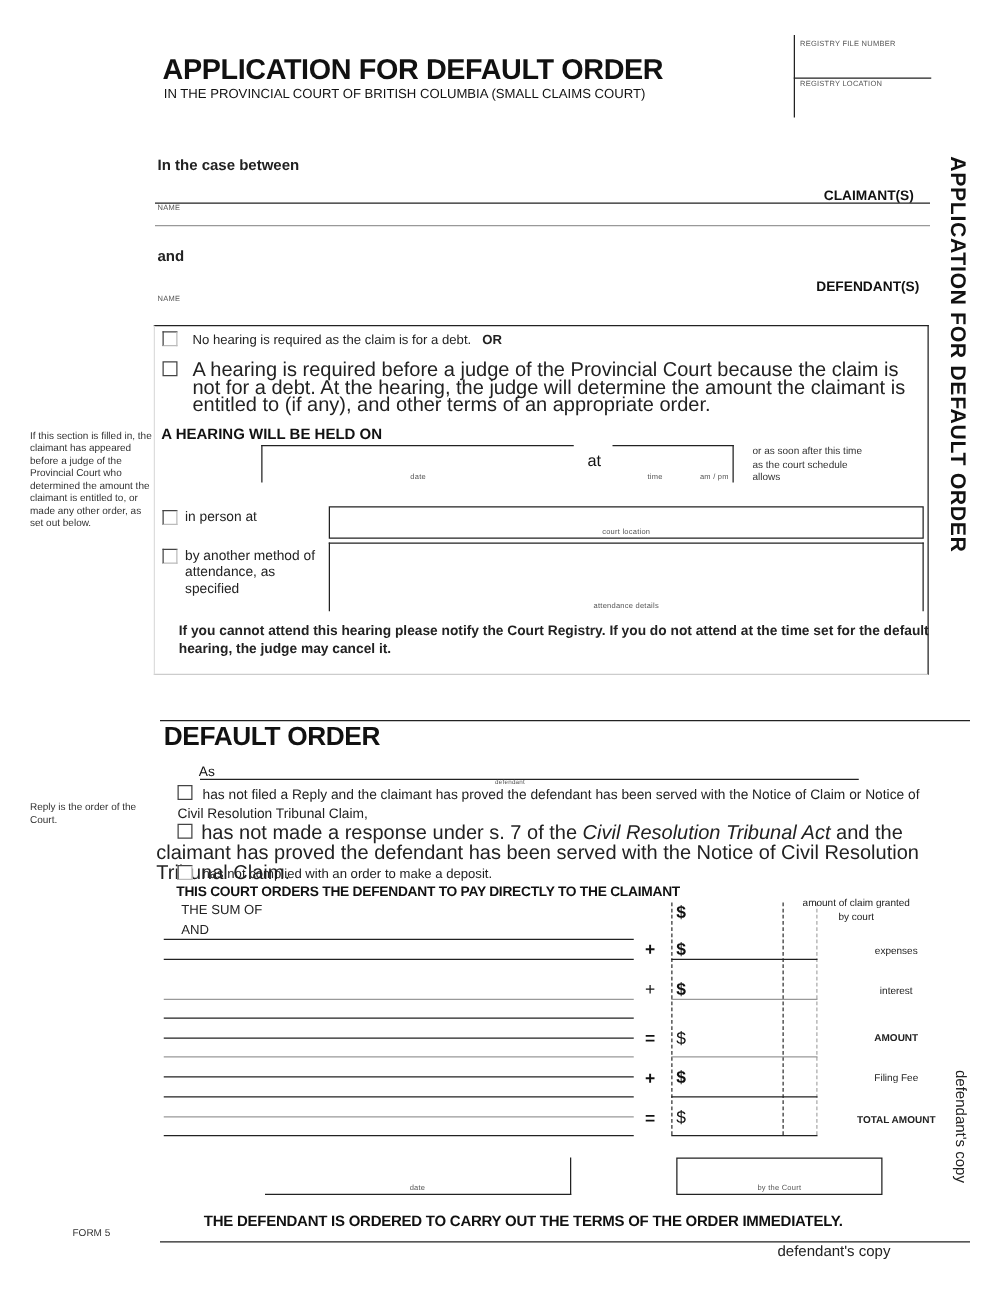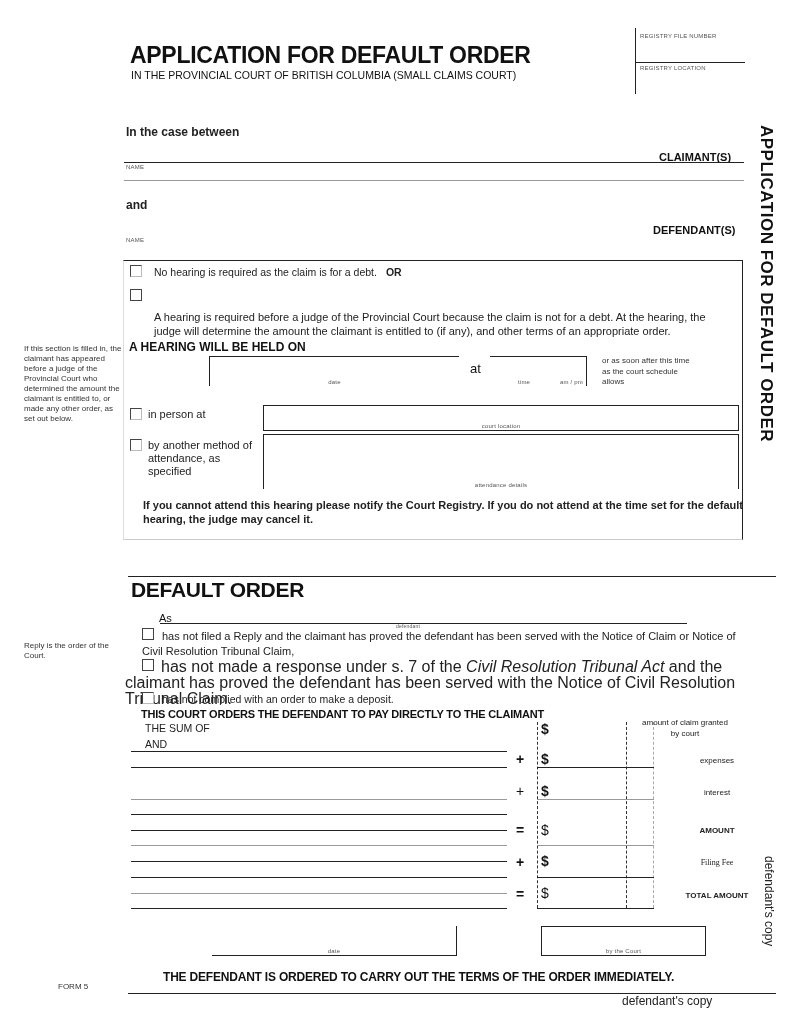--- a/index.html
+++ b/index.html
@@ -52,21 +52,21 @@
 
 <div class="abs" style="left:123px; top:260px; width:620px; height:280px; border-top:1px solid #222; border-right:1px solid #222; border-bottom:1px solid #ccc; border-left:1px solid #ddd;"></div>
 
 <div class="cb open-br" style="left:130px; top:265px;"></div>
 <div class="abs" style="left:154px; top:266px; font-size:10.5px; color:#222;">
   <span>No hearing is required as the claim is for a debt.</span>
   <span style="font-weight:bold; margin-left:6px;">OR</span>
 </div>
 
 <div class="cb" style="left:130px; top:289px;"></div>
-<div class="abs" style="left:154px; top:290px; width:580px; font-size:11px; line-height:14px; color:#222;margin-top:20px;">A hearing is required before a judge of the Provincial Court because the claim is not for a debt.  At the hearing, the judge will determine the amount the claimant is entitled to (if any), and other terms of an appropriate order.</div>
+<div class="abs" style="left:154px; top:290px; width:580px; font-size:16px; line-height:14px; color:#222;">A hearing is required before a judge of the Provincial Court because the claim is not for a debt.  At the hearing, the judge will determine the amount the claimant is entitled to (if any), and other terms of an appropriate order.</div>
 
 <div class="abs small" style="left:24px; top:344px; width:98px; font-size:8px; line-height:10px; color:#333;">If this section is filled in, the claimant has appeared before a judge of the Provincial Court who determined the amount the claimant is entitled to, or made any other order, as set out below.</div>
 
 <div class="abs" style="left:129px; top:340px; font-size:12px; font-weight:bold;">A HEARING WILL BE HELD ON</div>
 
 <div class="field-box" style="left:209px; top:356px; width:250px; height:30px; border-right:none;">
   <div class="label-center tiny">date</div>
 </div>
 <div class="abs" style="left:470px; top:361px; font-size:13px;">at</div>
 
@@ -149,21 +149,21 @@
 <div class="op" style="left:513px; top:822px;">=</div>
 <div class="dollar" style="left:541px; top:822px; font-weight:normal;">$</div>
 <input class="blank abs" style="left: 553px; top: 823px; width: 70px; height: 16px;" value="">
 <div class="hline gray" style="left:537px; top:845px; width:117px;"></div>
 <div class="amount-label" style="left:672px; top:826px; font-weight:bold;">AMOUNT</div>
 
 <div class="op" style="left:513px; top:854px;">+</div>
 <div class="dollar" style="left:541px; top:853px;">$</div>
 <input class="blank abs" style="left: 553px; top: 854px; width: 70px; height: 16px;" value="">
 <div class="hline" style="left:537px; top:877px; width:117px;"></div>
-<div class="amount-label" style="left:672px; top:858px;font-family:Liberation Serif, serif;">Filing Fee</div>
+<div class="amount-label" style="left:672px; top:858px;">Filing Fee</div>
 
 <div class="op" style="left:513px; top:886px;">=</div>
 <div class="dollar" style="left:541px; top:885px; font-weight:normal;">$</div>
 <input class="blank abs" style="left: 553px; top: 886px; width: 70px; height: 16px;" value="">
 <div class="hline" style="left:537px; top:908px; width:117px;"></div>
 <div class="amount-label" style="left:672px; top:891px; font-weight:bold;">TOTAL AMOUNT</div>
 
 <div class="abs" style="left:762px; top:856px; writing-mode:vertical-rl; font-size:12px; color:#222;">defendant's copy</div>
 
 <div class="abs" style="left:212px; top:926px; width:245px; height:30px; border-right:1px solid #222; border-bottom:1px solid #222;">

